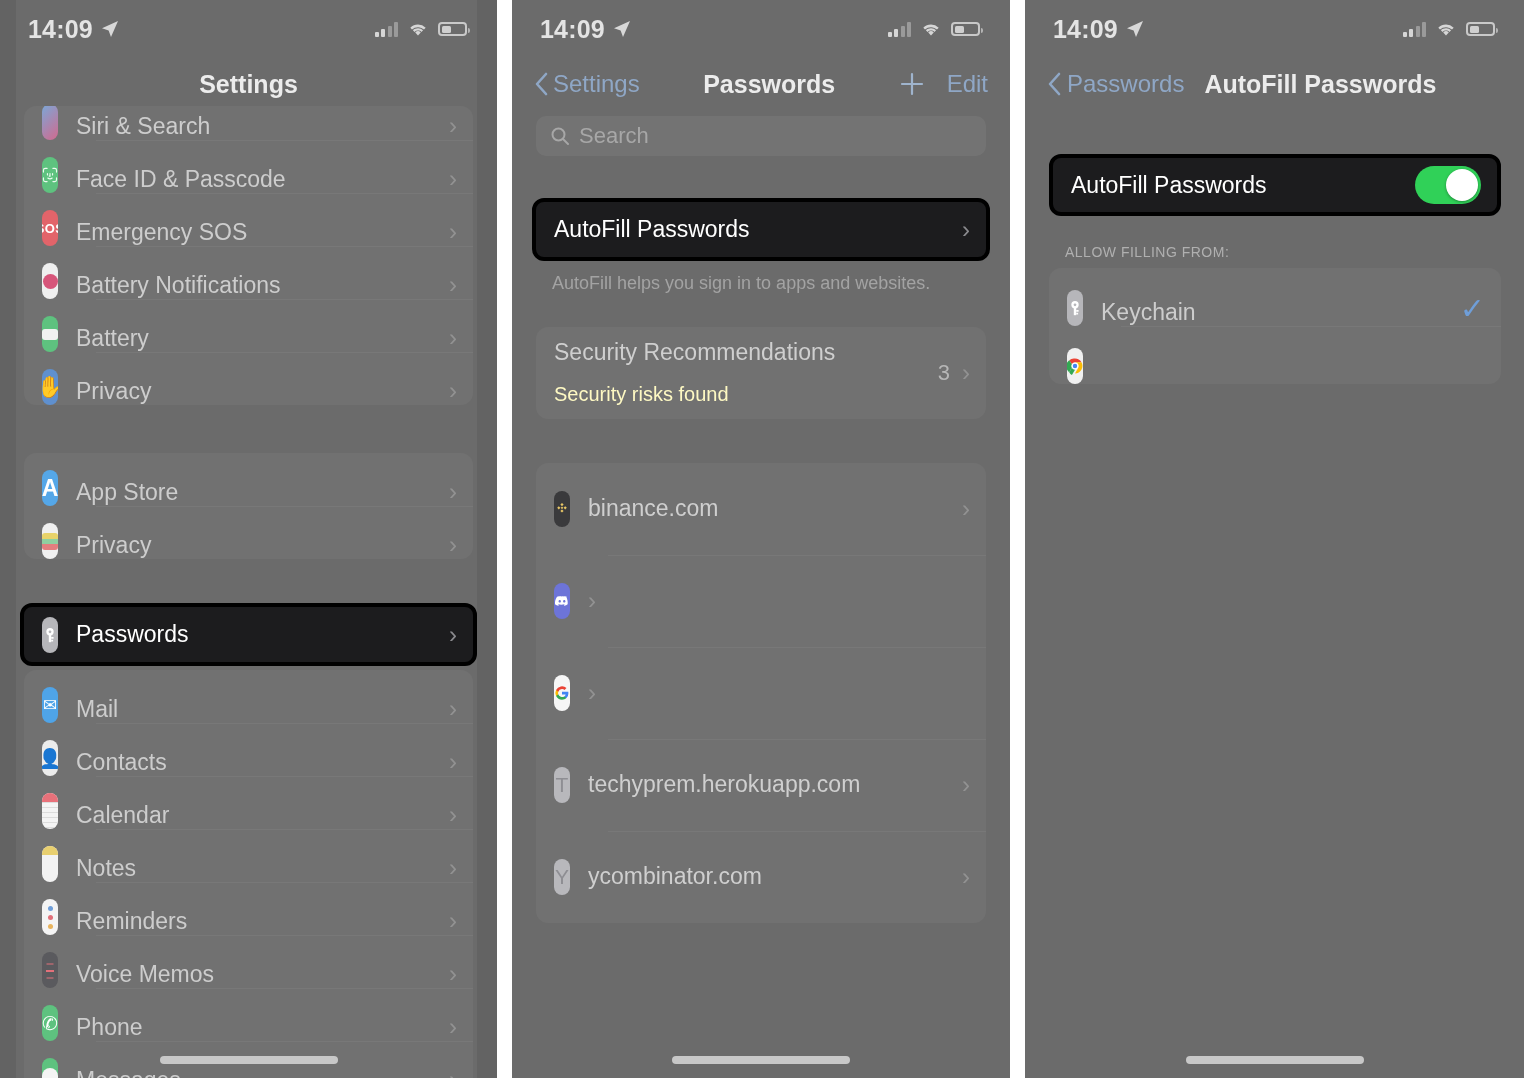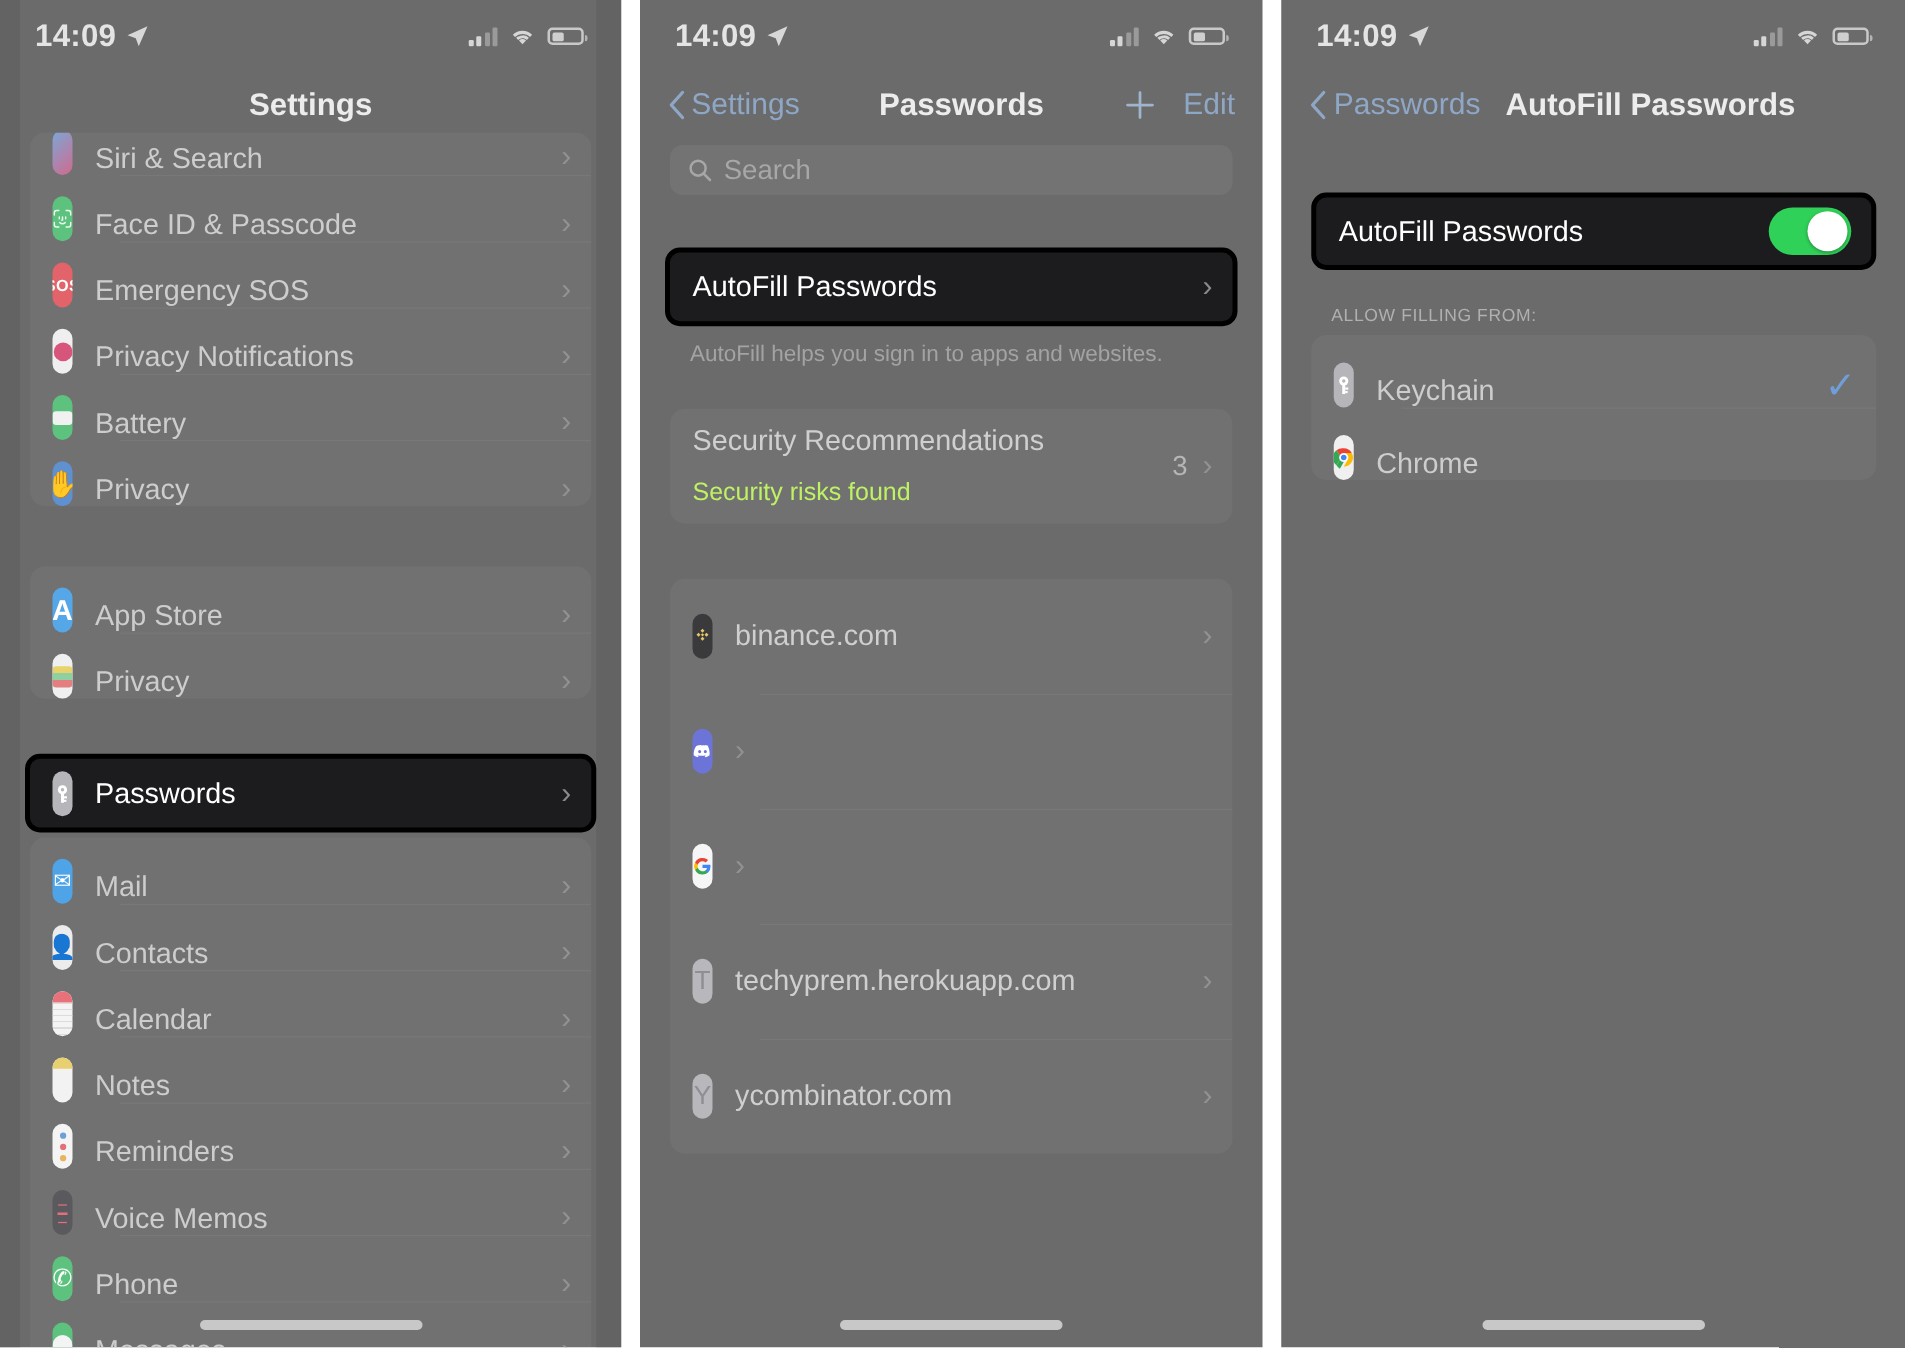--- a/index.html
+++ b/index.html
@@ -79,21 +79,21 @@
   .search .ph{color:#a7a7a7;font-size:22px;}
 
   .footnote{color:#a3a3a3;font-size:18px;margin:11px 40px 0;line-height:1.25;}
   .secthead{color:#b0b0b0;font-size:14px;letter-spacing:.5px;margin:0 40px 8px;text-transform:uppercase;}
 
   
   .row2{display:flex;align-items:center;min-height:72px;padding:10px 16px 10px 18px;position:relative;}
   .row2 + .row2::before{content:"";position:absolute;left:72px;right:0;top:0;height:1px;background:rgba(255,255,255,0.055);}
   .r2txt{flex:1 1 auto;}
   .r2t1{color:#cfcfcf;font-size:23px;line-height:1.1;}
-  .r2t2{color:#bef264;font-size:20px;line-height:1.1;margin-top:17px;}
+  .r2t2{color:#fef9c3;font-size:20px;line-height:1.1;margin-top:17px;}
   .count{color:#b6b6b6;font-size:22px;margin-right:12px;}
   .redact{height:16px;width:240px;border-radius:8px;background:rgba(255,255,255,0.10);margin-top:9px;}
 
   
   .toggle{width:66px;height:38px;border-radius:19px;background:#30d158;position:relative;flex:0 0 auto;}
   .toggle::after{content:"";position:absolute;right:3px;top:3px;width:32px;height:32px;border-radius:50%;background:#fff;box-shadow:0 1px 3px rgba(0,0,0,.35);}
   .check{color:#6f9ed8;font-size:30px;font-weight:600;}
 
   
   .homebar{position:absolute;bottom:14px;left:0;right:0;display:flex;justify-content:center;z-index:7;}
@@ -194,21 +194,21 @@
           <span class="lbl">Face ID &amp; Passcode</span>
           <span class="chev">›</span>
         </div>
         <div class="row">
           <span class="ico i-sos">SOS</span>
           <span class="lbl">Emergency SOS</span>
           <span class="chev">›</span>
         </div>
         <div class="row">
           <span class="ico i-expo"></span>
-          <span class="lbl">Privacy Notifications</span>
+          <span class="lbl">Battery Notifications</span>
           <span class="chev">›</span>
         </div>
         <div class="row">
           <span class="ico i-batt"></span>
           <span class="lbl">Battery</span>
           <span class="chev">›</span>
         </div>
         <div class="row">
           <span class="ico i-priv">✋</span>
           <span class="lbl">Privacy</span>
@@ -510,21 +510,20 @@
           <svg width="26" height="26" viewBox="0 0 26 26">
             <circle cx="13" cy="13" r="12" fill="#f1f1f1"></circle>
             <path d="M13 1a12 12 0 0 1 10.4 6H13a6 6 0 0 0-5.2 3L3.6 3.6A12 12 0 0 1 13 1z" fill="#ea4335"></path>
             <path d="M3.6 3.6 7.8 10a6 6 0 0 0 0 6l-4.2 7A12 12 0 0 1 3.6 3.6z" fill="#34a853"></path>
             <path d="M23.4 7a12 12 0 0 1-10.4 18l5-8.7A6 6 0 0 0 13 7z" fill="#fbbc05"></path>
             <path d="M3.6 23 7.8 16a6 6 0 0 0 5.2 3l-5 8.7A12 12 0 0 1 3.6 23z" fill="#34a853"></path>
             <circle cx="13" cy="13" r="5.1" fill="#fff"></circle>
             <circle cx="13" cy="13" r="3.6" fill="#4285f4"></circle>
           </svg>
         </span>
-        <span class="lbl">Chrome</span>
         <span class="check"></span>
       </div>
     </div>
 
     <div class="homebar">
         <i></i>
       </div>
   </div>
 
 </div>

